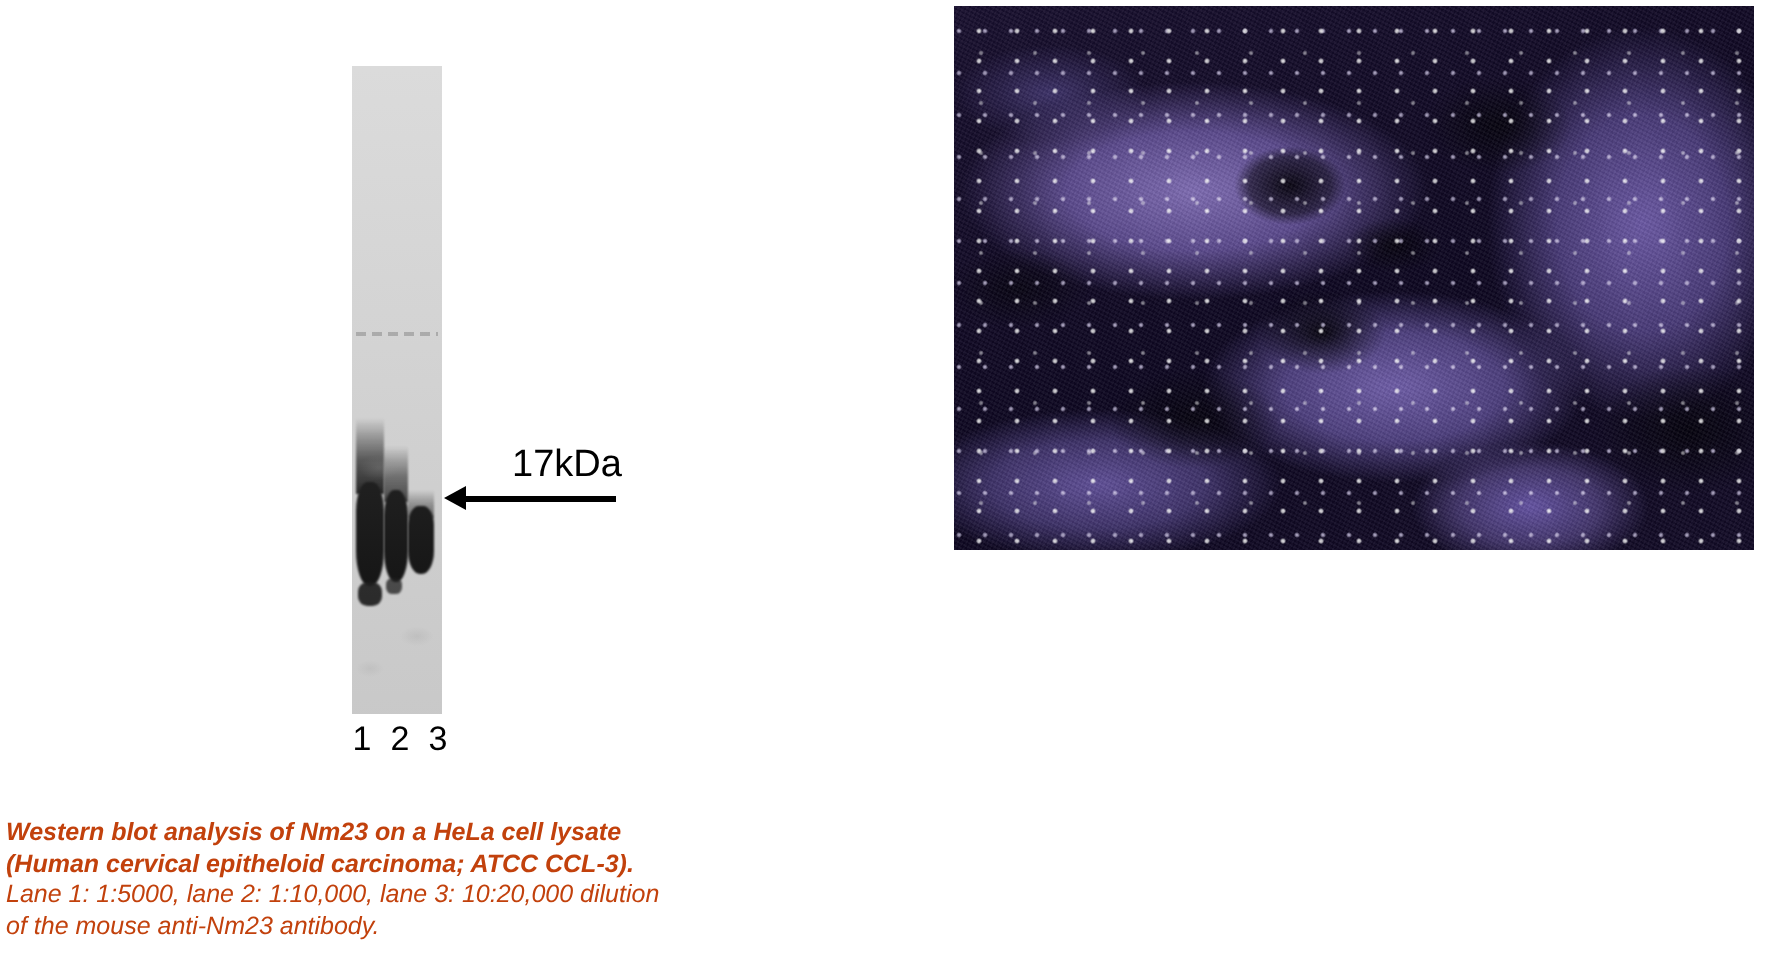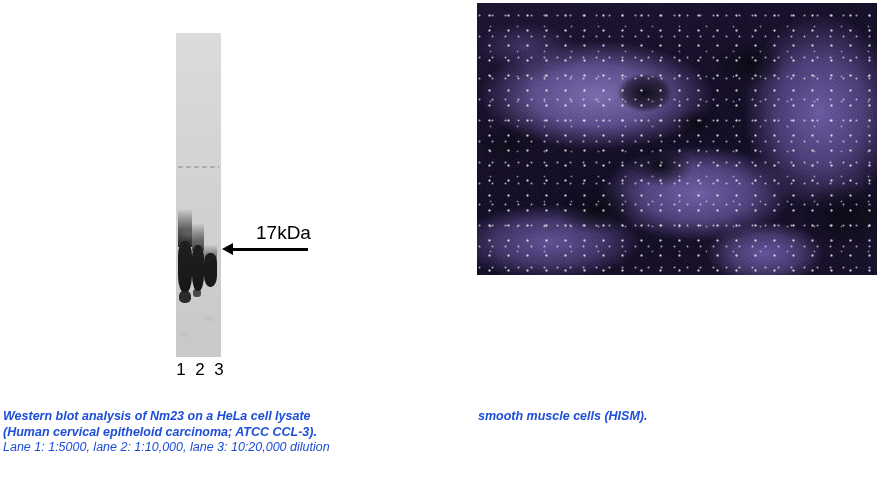--- a/index.html
+++ b/index.html
@@ -207,21 +207,21 @@
       repeating-linear-gradient(27deg, rgba(255,255,255,.05) 0 1px, rgba(0,0,0,.05) 1px 2px),
       repeating-linear-gradient(113deg, rgba(255,255,255,.04) 0 1px, rgba(0,0,0,.04) 1px 2px);
     opacity: .7;
   }
 
   
   .caption {
     position: absolute;
     font-size: 12.5px;
     line-height: 15.5px;
-    color: #1d4ed8;
+    color: #c2410c;
   }
   #caption-left  { left: 3px;   top: 409px; width: 440px; }
   #caption-right { left: 478px; top: 409px; width: 400px; }
   .cap-bold   { font-weight: bold; font-style: italic; }
   .cap-normal { font-weight: normal; font-style: italic; }
   .cap-line   { display: block; white-space: nowrap; }
 </style>
 </head>
 <body>
 
@@ -273,17 +273,17 @@
     <div class="nuclei"></div>
     <div class="speckle"></div>
     <div class="grain"></div>
   </div>
 </div>
 
 <div class="caption" id="caption-left">
   <span class="cap-line cap-bold">Western blot analysis of Nm23 on a HeLa cell lysate</span>
   <span class="cap-line cap-bold">(Human cervical epitheloid carcinoma; ATCC CCL-3).</span>
   <span class="cap-line cap-normal">Lane 1: 1:5000, lane 2: 1:10,000, lane 3: 10:20,000 dilution</span>
+  <span class="cap-line cap-normal">of the mouse anti-Nm23 antibody.</span>
 </div>
 
 <div class="caption" id="caption-right">
-  <span class="cap-line cap-bold">smooth muscle cells (HISM).</span>
 </div>
 
 </body></html>

